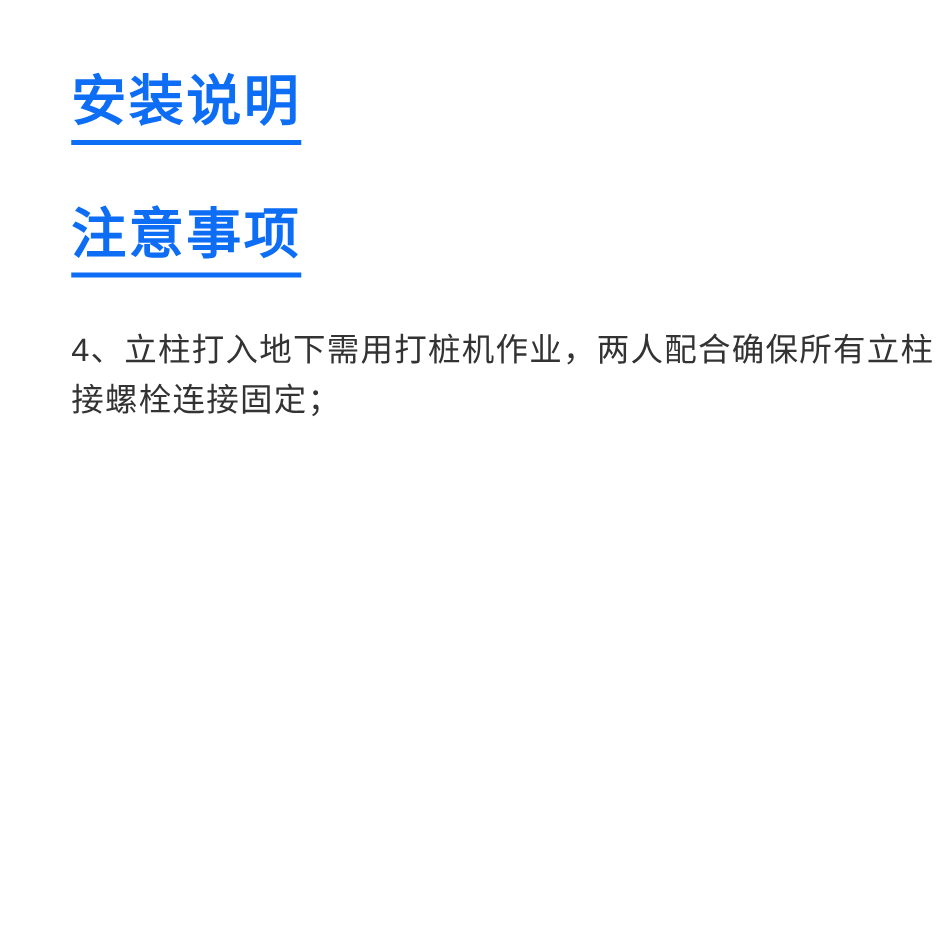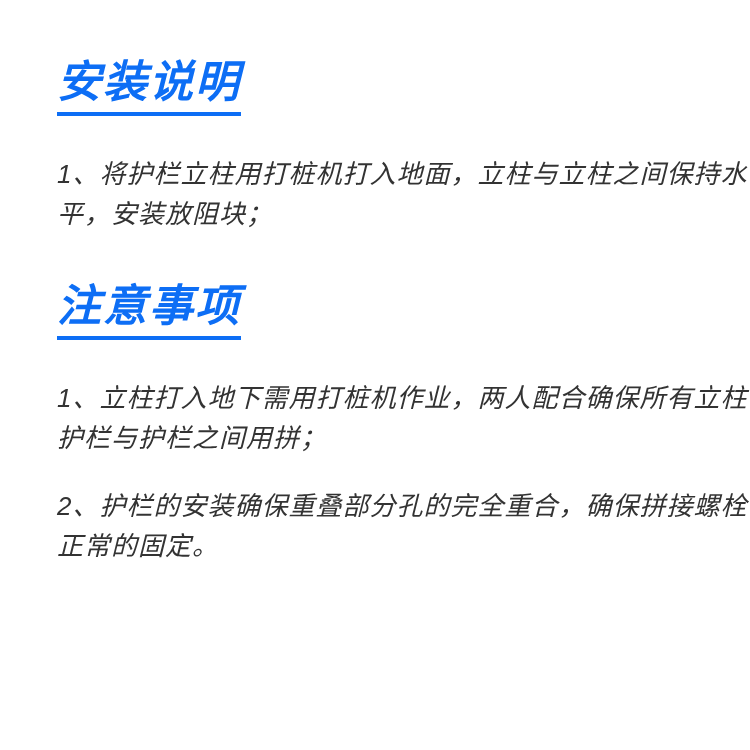--- a/index.html
+++ b/index.html
@@ -17,21 +17,21 @@
     --accent: #0d6ef5;
     --text: #333333;
   }
   .page {
     box-sizing: border-box;
     width: 750px;
     height: 750px;
     padding: 58px 50px 0 57px;
     background: #ffffff;
   }
-  .section { margin: 0; font-style: italic; }
+  .section { margin: 0; }
   .section + .section { margin-top: 48px; }
   .section-title-wrap {
     margin: 0 0 38px 0;
   }
   .section-title {
     display: inline-block;
     font-size: 44px;
     font-weight: bold;
     line-height: 48px;
     letter-spacing: 2px;
@@ -52,34 +52,26 @@
 </head>
 <body>
 
 <div class="page">
 
   <div class="section">
     <div class="section-title-wrap">
       <span class="section-title">安装说明</span>
     </div>
     <p class="step">
-      <span class="step-line">1、将护栏立柱用打桩机打入地面，立柱与立柱之间保持水</span>
-      <span class="step-line">平，安装放阻块；</span>
-    </p>
-    <p class="step">
     </p>
   </div>
 
   <div class="section">
     <div class="section-title-wrap">
       <span class="section-title">注意事项</span>
     </div>
     <p class="step">
-      <span class="step-line">1、立柱打入地下需用打桩机作业，两人配合确保所有立柱</span>
-      <span class="step-line">护栏与护栏之间用拼；</span>
-    </p>
-    <p class="step">
-      <span class="step-line">2、护栏的安装确保重叠部分孔的完全重合，确保拼接螺栓</span>
-      <span class="step-line">正常的固定。</span>
+      <span class="step-line">4、立柱打入地下需用打桩机作业，两人配合确保所有立柱</span>
+      <span class="step-line">接螺栓连接固定；</span>
     </p>
   </div>
 
 </div>
 
 </body></html>

